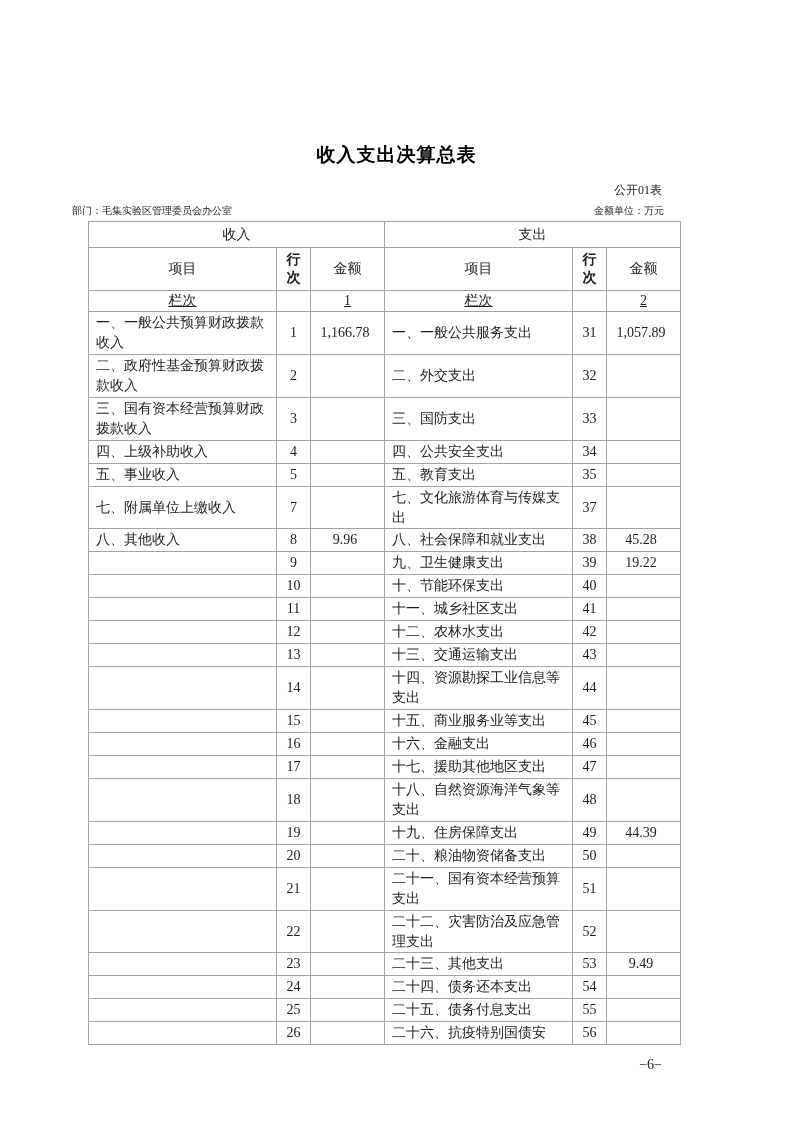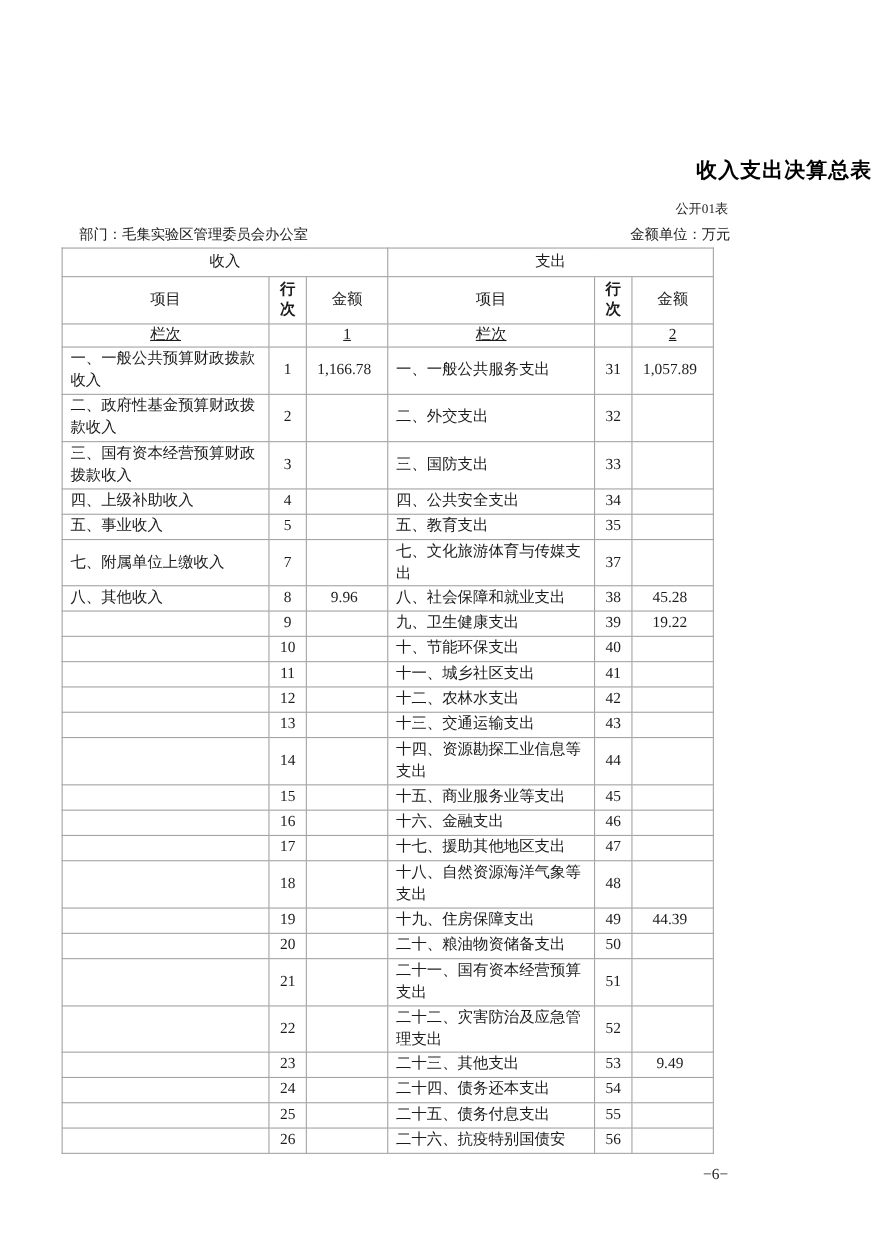--- a/index.html
+++ b/index.html
@@ -13,46 +13,46 @@
     height: 1122px;
     background: #ffffff;
     font-family: "Liberation Serif", "DejaVu Serif", serif;
     color: #1c1c1c;
     box-sizing: border-box;
     padding-top: 142px;
     overflow: hidden;
   }
   .title {
     margin: 0;
-    text-align: right;
+    text-align: center;
     font-size: 19px;
     font-weight: bold;
     letter-spacing: 1px;
     color: #000000;
   }
   .meta {
     width: 592px;
     margin: 14px auto 0 72px;
   }
   .doc-code {
     text-align: right;
     font-size: 12px;
     padding-right: 2px;
   }
   .meta-row {
     display: flex;
     justify-content: space-between;
     align-items: center;
-    font-size: 13px;
+    font-size: 10px;
     margin-top: 5px;
     margin-bottom: 3px;
   }
   table.budget {
     width: 592px;
-    margin-left: 56px;
+    margin-left: 88px;
     border-collapse: collapse;
     table-layout: fixed;
     font-size: 14px;
   }
   table.budget th, table.budget td {
     border: 1px solid #a3a3a3;
     font-weight: normal;
     vertical-align: middle;
     line-height: 1.42;
     box-sizing: border-box;

